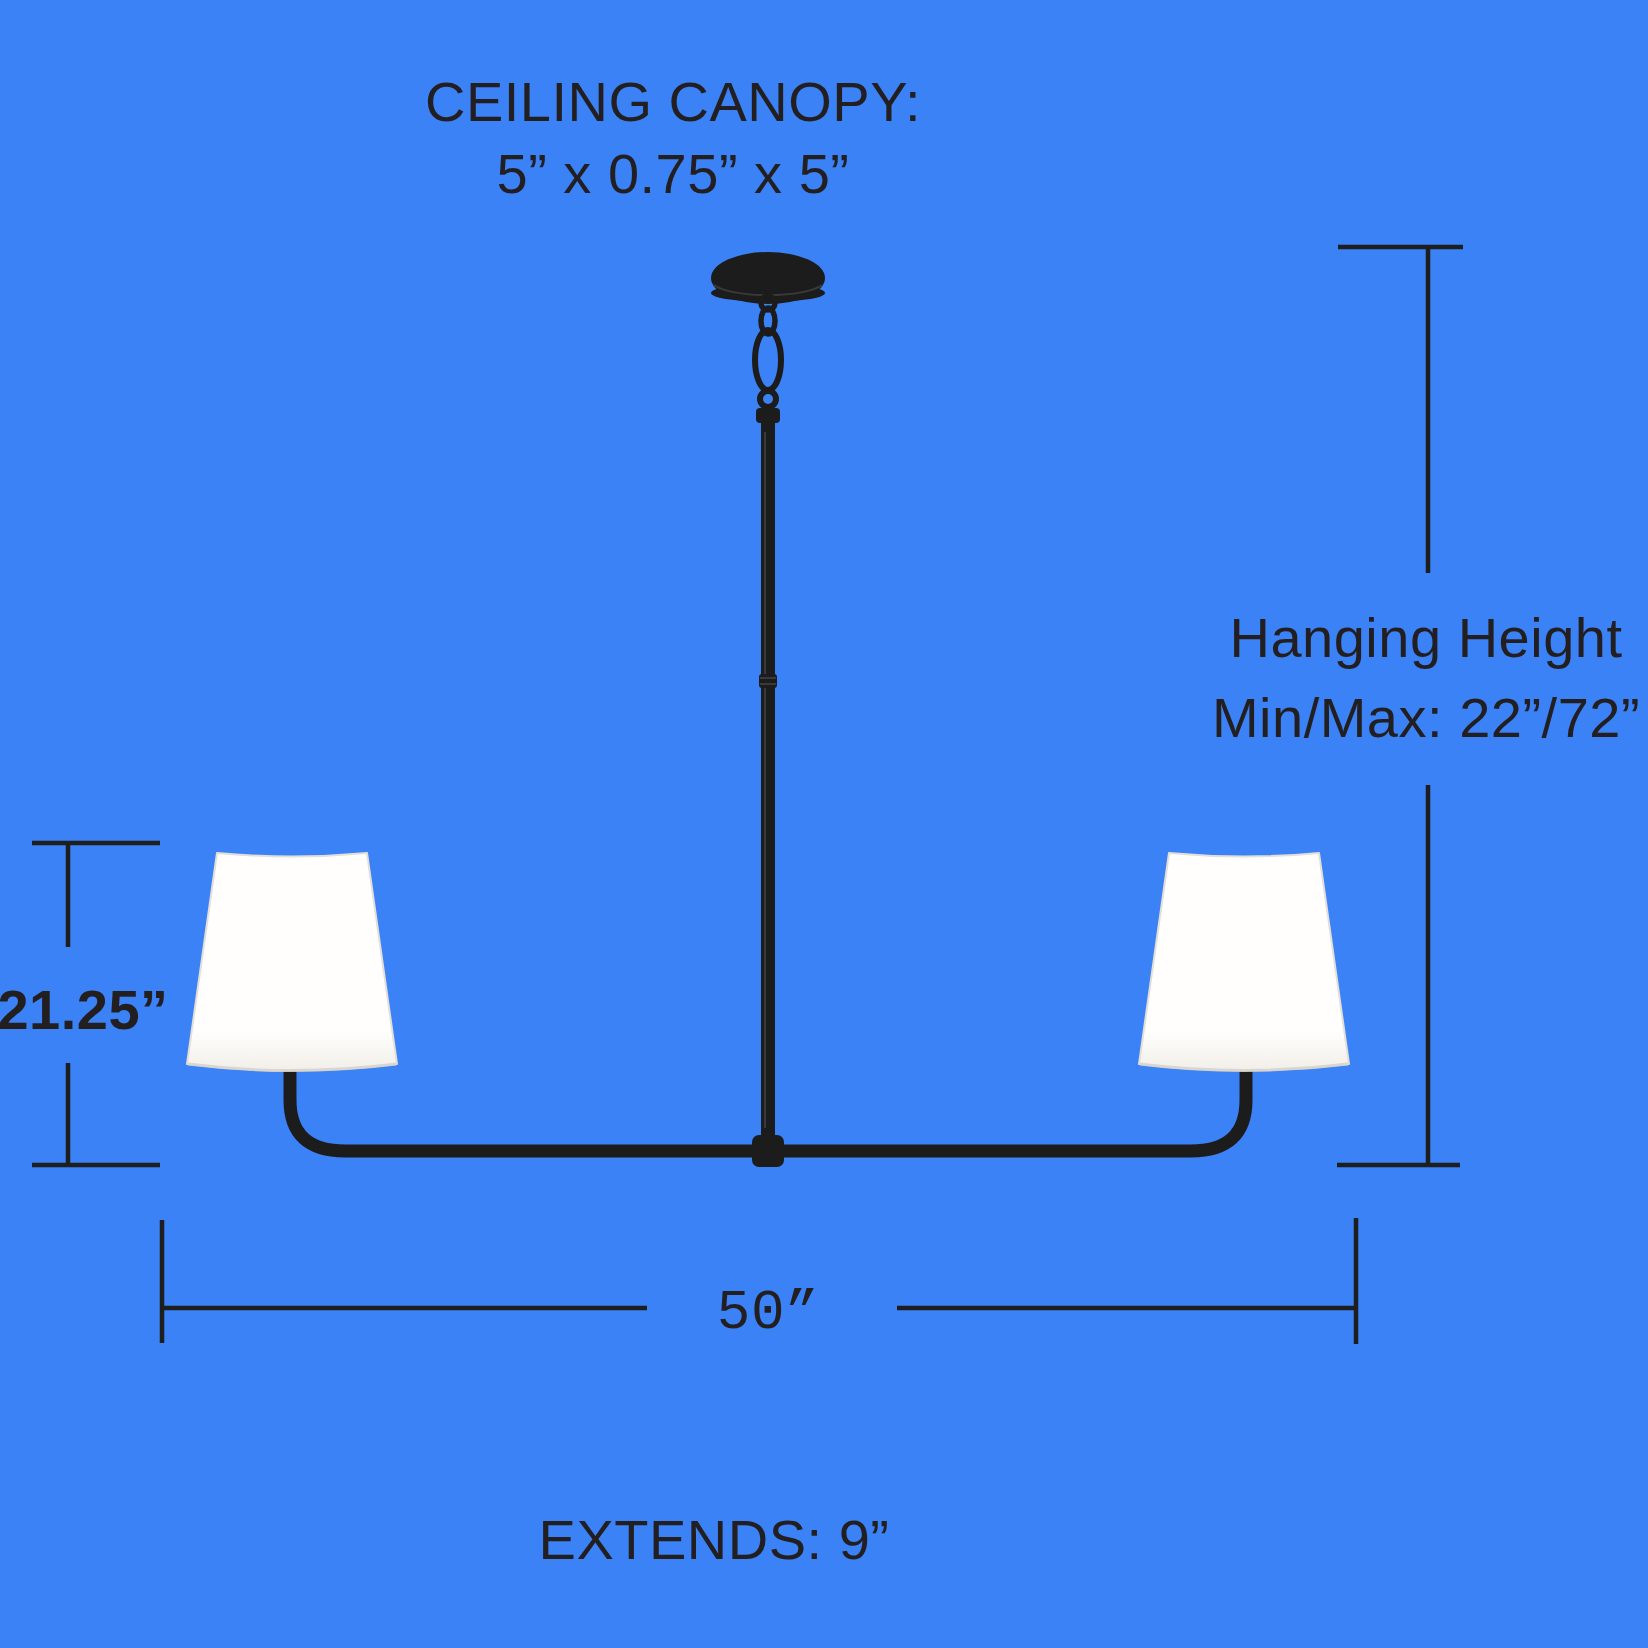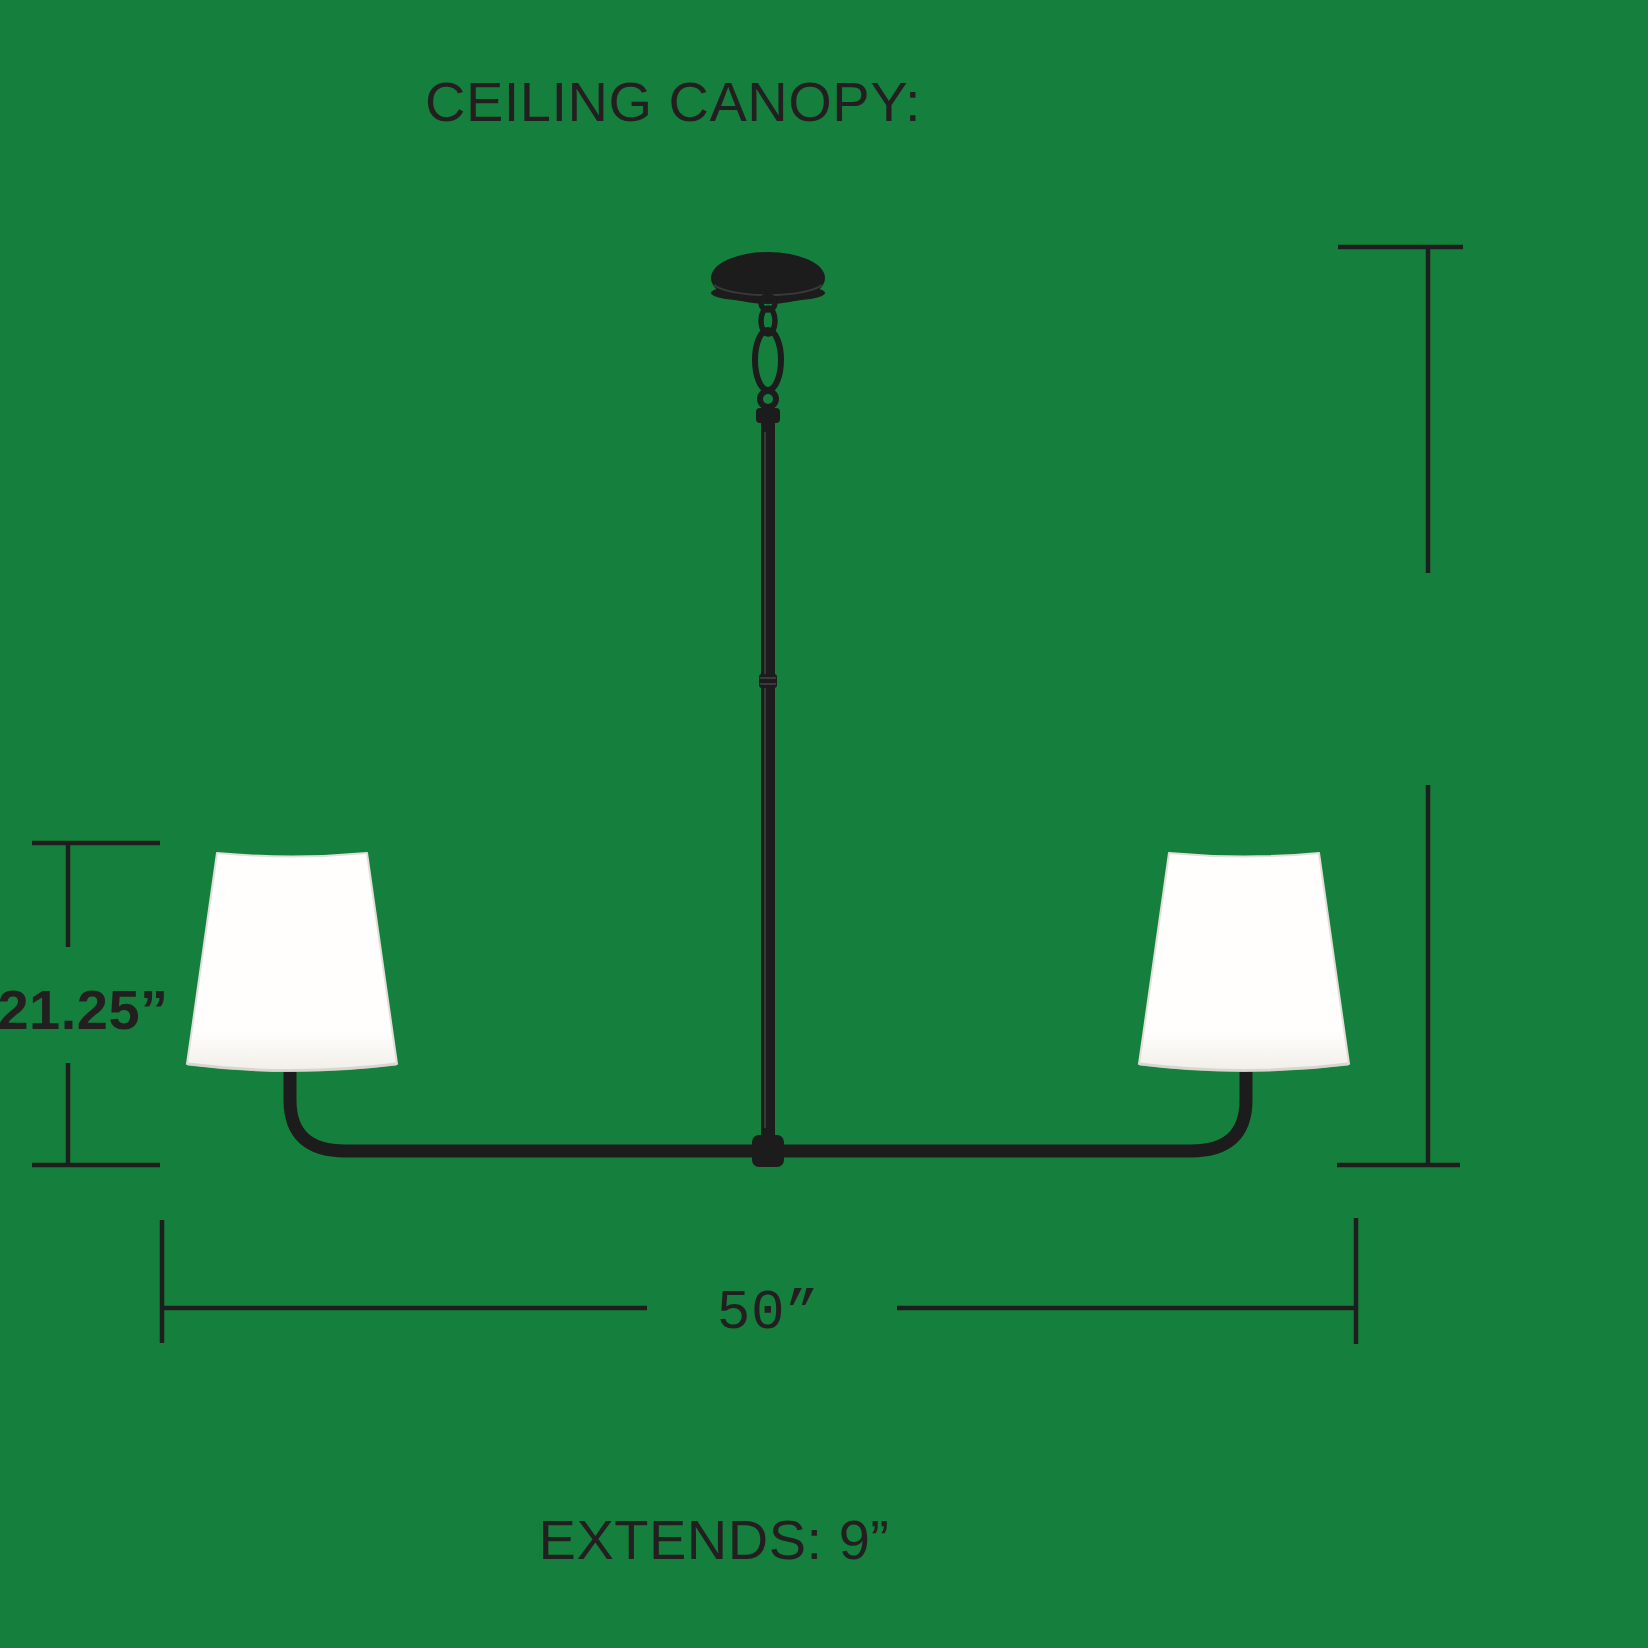--- a/index.html
+++ b/index.html
@@ -1,20 +1,20 @@
 <!DOCTYPE html>
 <html><head>
 <meta charset="utf-8">
 <style>
   html,body{margin:0;padding:0;background:#ffffff;}
   .stage{
     position:relative;
     width:1648px;
     height:1648px;
-    background:#15803d;
+    background:#3b82f6;
     overflow:hidden;
     font-family:"Liberation Sans", sans-serif;
     color:#231f20;
   }
   .stage svg{position:absolute;left:0;top:0;}
   .txt{
     position:absolute;
     white-space:nowrap;
     transform:translateX(-50%);
     font-size:56px;
@@ -76,22 +76,27 @@
     <g stroke-width="2" stroke="#e2dfd9">
       <path fill="url(#shadeGrad)" stroke-linejoin="round" d="M217 853 Q292 860 367 853 L397 1064 Q292 1077 187 1064 Z"></path>
       <path fill="none" stroke-width="3" opacity="0.85" d="M188 1064 Q292 1077 396 1064" stroke="#d7d3cc"></path>
       <path fill="url(#shadeGrad)" stroke-linejoin="round" d="M1169 853 Q1244 860 1319 853 L1349 1064 Q1244 1077 1139 1064 Z"></path>
       <path fill="none" stroke-width="3" opacity="0.85" d="M1140 1064 Q1244 1077 1348 1064" stroke="#d7d3cc"></path>
     </g>
   </svg>
 
   <div class="txt" id="canopy-label">
     <span class="line">CEILING CANOPY:</span>
+    <span class="line">5” x 0.75” x 5”</span>
   </div>
 
+  <div class="txt" id="hanging-label">
+    <span class="line">Hanging Height</span>
+    <span class="line">Min/Max: 22”/72”</span>
+  </div>
 
   <div class="txt" id="shade-height-value">21.25”</div>
 
   <div class="txt" id="width-value">50”</div>
 
   <div class="txt" id="extends-label">EXTENDS: 9”</div>
 
 </div>
 
 </body></html>

